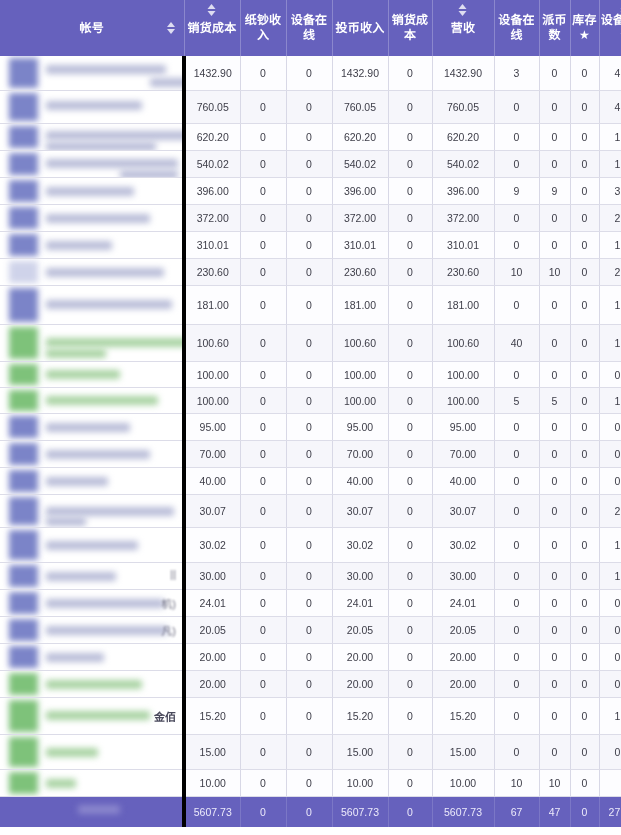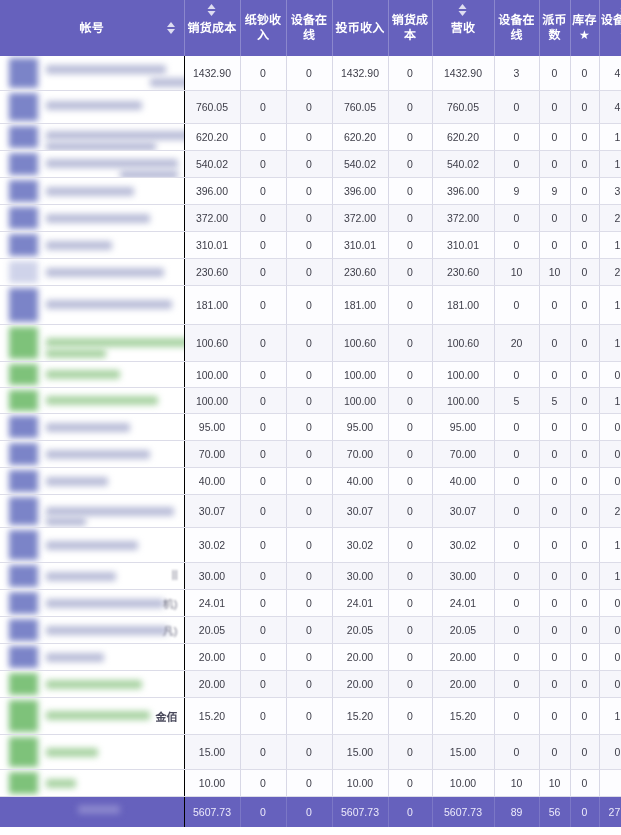--- a/index.html
+++ b/index.html
@@ -108,21 +108,21 @@
     white-space: nowrap;
   }
   tbody td:last-child { border-right: none; }
   tbody tr:nth-child(even) td { background: #f6f6fb; }
 
   
   td.acct-cell {
     position: relative;
     text-align: left;
     padding: 0;
-    border-right: 1px solid #000000;
+    border-right: 4px solid #000000;
     background: transparent !important;
     overflow: hidden;
     margin-left: 20px;
   }
   .acct-inner {
     position: relative;
     height: 100%;
     min-height: 22px;
     display: flex;
     align-items: center;
@@ -416,21 +416,21 @@
               <span class="redact grn" style="left: 46px; top: 13px; width: 146px;"></span>
               <span class="redact grn" style="left: 46px; top: 24px; width: 60px;"></span>
             </div>
           </td>
           <td>100.60</td>
           <td>0</td>
           <td>0</td>
           <td>100.60</td>
           <td>0</td>
           <td>100.60</td>
-          <td>20</td>
+          <td>40</td>
           <td>0</td>
           <td>0</td>
           <td>1 (2)</td>
         </tr>
         <tr style="height: 25px;">
           <td class="acct-cell">
             <div class="acct-inner" style="height: 25px;">
               <span class="rail green"></span>
               <span class="redact grn" style="left: 46px; top: 8px; width: 74px;"></span>
             </div>
@@ -711,21 +711,21 @@
           <div class="acct-inner">
             <span class="redact" style="left:78px; top:8px; width:42px; height:9px; background:#8b87cd;"></span>
           </div>
         </td>
         <td>5607.73</td>
         <td>0</td>
         <td>0</td>
         <td>5607.73</td>
         <td>0</td>
         <td>5607.73</td>
-        <td>89</td>
-        <td>56</td>
+        <td>67</td>
+        <td>47</td>
         <td>0</td>
         <td>27 (61)</td>
       </tr>
     </tfoot>
   </table>
 
 </div>
 
 </body></html>

